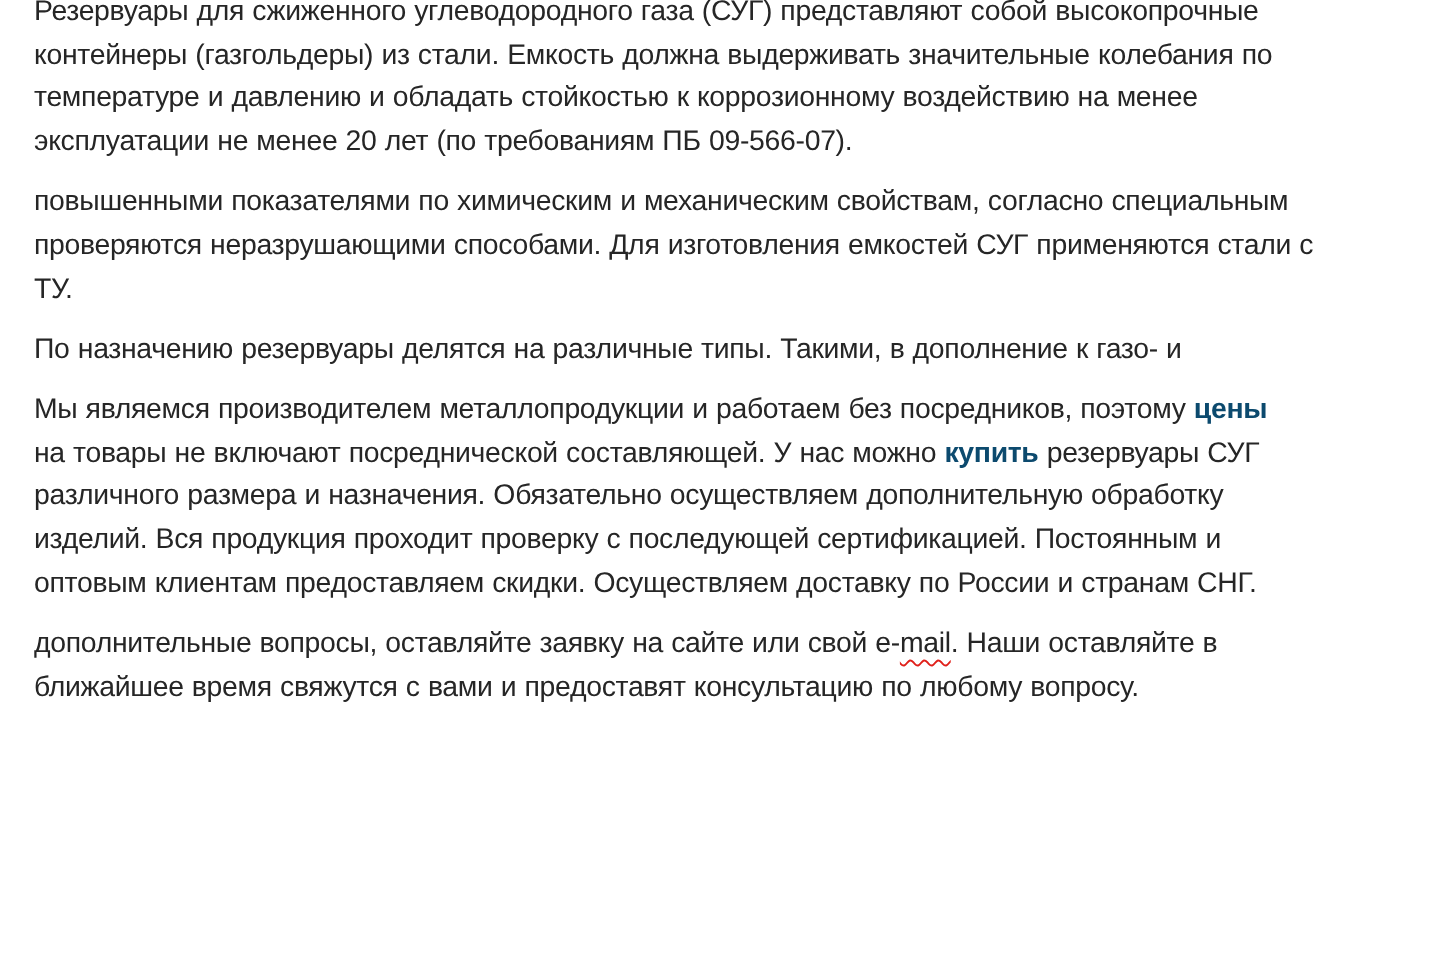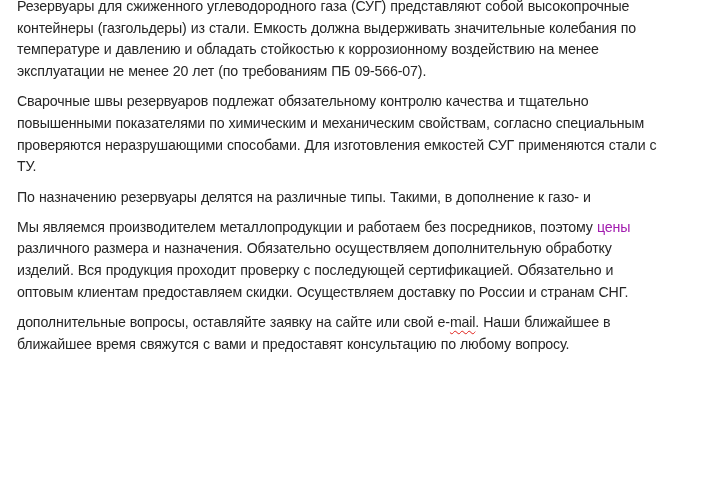--- a/index.html
+++ b/index.html
@@ -27,22 +27,22 @@
   }
   .para {
     margin: 0 0 8.5px 0;
     white-space: nowrap;
   }
   .line {
     display: block;
     height: 21.7px;
   }
   b {
-    font-weight: normal;
-    color: #a21caf;
+    font-weight: bold;
+    color: #0c4a6e;
   }
   .cursor {
     display: inline-block;
     width: 1px;
     height: 17px;
     background: #000;
     vertical-align: -3px;
     margin: 0 -1px 0 0;
   }
   .spell {
@@ -57,35 +57,35 @@
 <div class="page">
 
   <p class="para">
     <span class="line">Резервуары для сжиженного углеводородного газа (СУГ) представляют собой высокопрочные</span>
     <span class="line">контейнеры (газгольдеры) из стали. Емкость должна выдерживать значительные колебания по</span>
     <span class="line">температуре и давлению и обладать стойкостью к коррозионному воздействию на менее</span>
     <span class="line">эксплуатации не менее 20 лет (по требованиям ПБ 09-566-07).</span>
   </p>
 
   <p class="para">
-    <span class="line">Сварочные швы резервуаров подлежат обязательному контролю качества и тщательно</span>
     <span class="line">повышенными показателями по химическим и механическим свойствам, согласно специальным</span>
     <span class="line">проверяются неразрушающими способами. Для изготовления емкостей СУГ применяются стали с</span>
     <span class="line">ТУ.</span>
   </p>
 
   <p class="para">
     <span class="line">По назначению резервуары делятся на различные типы. Такими, в дополнение к газо- и</span>
   </p>
 
   <p class="para">
     <span class="line"><span>Мы являемся производителем металлопродукции и работаем без посредников, поэтому </span><b>цены</b></span>
+    <span class="line"><span>на товары не включают посреднической составляющей. У нас можно </span><b>купить</b><span> резервуары СУГ</span></span>
     <span class="line">различного размера и назначения. Обязательно осуществляем дополнительную обработку</span>
-    <span class="line">изделий. Вся продукция проходит проверку с последующей сертификацией. Обязательно и</span>
+    <span class="line">изделий. Вся продукция проходит проверку с последующей сертификацией. Постоянным и</span>
     <span class="line">оптовым клиентам предоставляем скидки. Осуществляем доставку по России и странам СНГ.</span>
   </p>
 
   <p class="para">
-    <span class="line"><span>дополнительные вопросы, оставляйте заявку на сайте или свой e-</span><span class="spell">mail</span><span>. Наши ближайшее в</span></span>
+    <span class="line"><span>дополнительные вопросы, оставляйте заявку на сайте или свой e-</span><span class="spell">mail</span><span>. Наши оставляйте в</span></span>
     <span class="line">ближайшее время свяжутся с вами и предоставят консультацию по любому вопросу.</span>
   </p>
 
 </div>
 
 </body></html>

